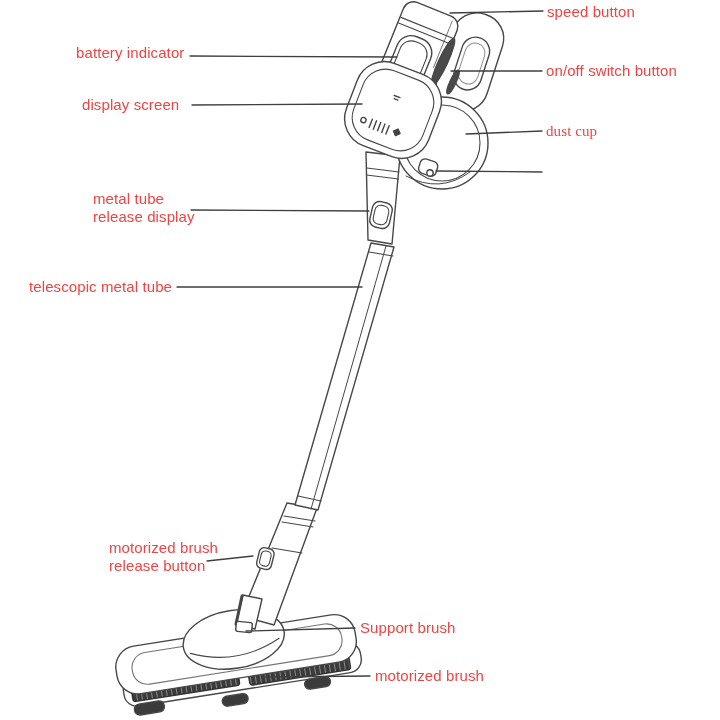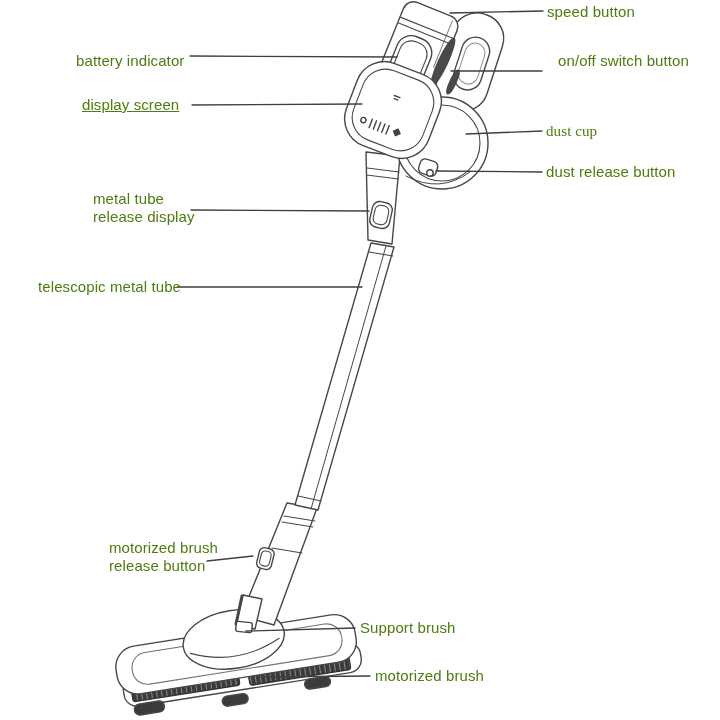--- a/index.html
+++ b/index.html
@@ -8,21 +8,21 @@
     width:720px;height:720px;
     background:#ffffff;
     font-family:"Liberation Sans", sans-serif;
     overflow:hidden;
   }
   .canvas svg{position:absolute;left:0;top:0;}
   .label{
     position:absolute;
     font-size:15px;
     line-height:18px;
-    color:#4d7c0f;
+    color:#ef4444;
     white-space:pre-line;
     letter-spacing:.1px;
   }
 </style>
 </head>
 <body>
 
 <div class="canvas">
 
   <svg width="720" height="720" viewBox="0 0 720 720">
@@ -133,26 +133,25 @@
         <line x1="191" y1="210" x2="369" y2="211"></line>
         <line x1="177" y1="287" x2="362" y2="287"></line>
         <line x1="207" y1="561" x2="253" y2="556"></line>
         <line x1="355" y1="628" x2="246" y2="631"></line>
         <line x1="370" y1="676" x2="261" y2="677"></line>
       </g>
     </g>
   </svg>
 
   <div class="label" style="left:547px;top:3px;">speed button</div>
-  <div class="label" style="left:76px;top:52px;text-align:right;">battery indicator</div>
-  <div class="label" style="left:546px;top:52px;margin-left:12px;">on/off switch button</div>
-  <div class="label" style="left:82px;top:96px;text-decoration:underline;">display screen</div>
+  <div class="label" style="left:76px;top:44px;text-align:right;">battery indicator</div>
+  <div class="label" style="left:546px;top:62px;">on/off switch button</div>
+  <div class="label" style="left:82px;top:96px;">display screen</div>
   <div class="label" style="left:546px;top:122px;font-family:Liberation Serif, serif;">dust cup</div>
-  <div class="label" style="left:546px;top:163px;">dust release button</div>
   <div class="label" style="left:93px;top:190px;">metal tube
 release display</div>
-  <div class="label" style="left:29px;top:278px;margin-left:9px;">telescopic metal tube</div>
+  <div class="label" style="left:29px;top:278px;">telescopic metal tube</div>
   <div class="label" style="left:109px;top:539px;">motorized brush
 release button</div>
   <div class="label" style="left:360px;top:619px;">Support brush</div>
   <div class="label" style="left:375px;top:667px;">motorized brush</div>
 
 </div>
 
 </body></html>

